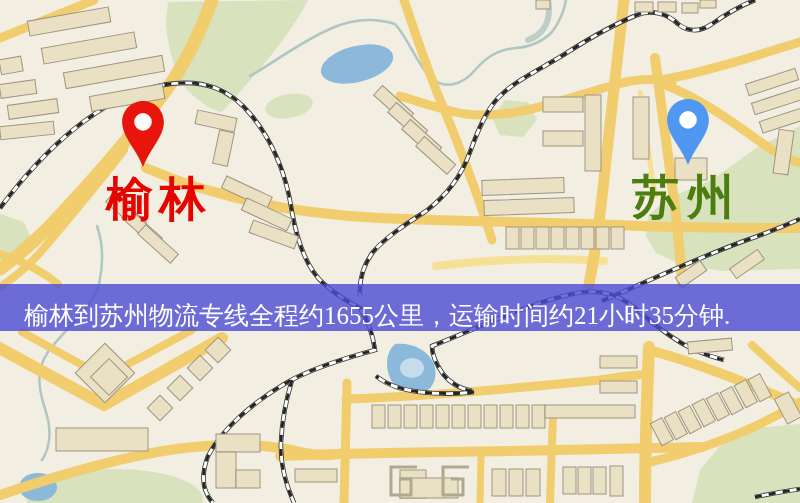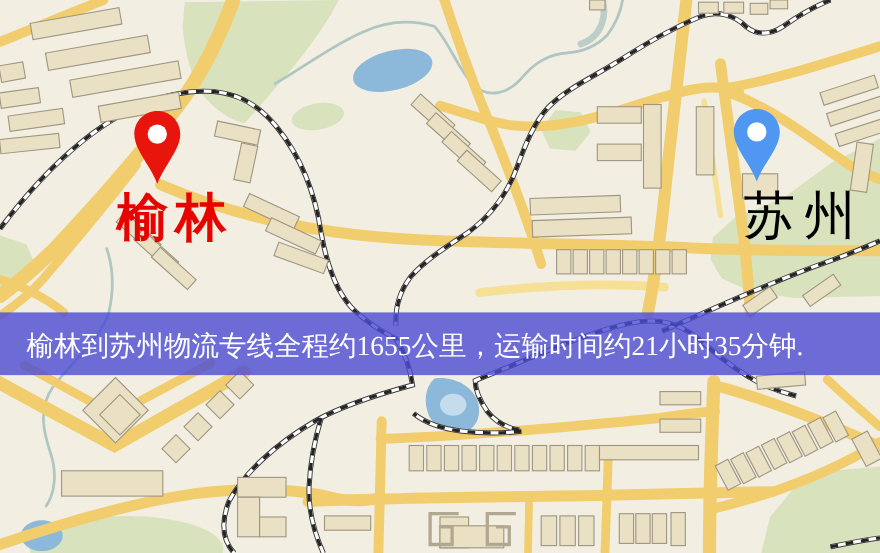--- a/index.html
+++ b/index.html
@@ -19,28 +19,28 @@
   .bld-line { fill:none; stroke:#b0a890; stroke-width:3; }
   .rw-a { stroke:#3a3a3a; stroke-width:4.6; fill:none; }
   .rw-b { stroke:#ffffff; stroke-width:2.9; fill:none; }
   .rw-c { stroke:#242424; stroke-width:2.9; fill:none; stroke-dasharray:7 7; }
 
   .city-label {
     position:absolute; font-weight:bold; font-size:47px; line-height:1;
     letter-spacing:6px; white-space:nowrap; user-select:none;
   }
   #origin-label { left:80px; top:176px; color:#e60400;margin-left:26px; }
-  #dest-label   { left:632px; top:174px; color:#000000; font-weight:normal; letter-spacing:8px;margin-left:44px; }
+  #dest-label   { left:632px; top:174px; color:#4d7c0f; font-weight:bold; letter-spacing:8px; }
 
   .pin { position:absolute; width:44px; height:70px; }
   #origin-pin { left:121px; top:99px; }
   #dest-pin   { left:666px; top:97px; }
 
   #route-banner {
-    position:absolute; left:0; top:284px; width:800px; height:57px;
+    position:absolute; left:0; top:284px; width:800px; height:47px;
     background:rgba(75,75,212,0.80); color:#ffffff;
     font-size:25px; line-height:63px; padding-left:24px; box-sizing:border-box;
     white-space:nowrap; overflow:hidden;
   }
 </style>
 </head>
 <body>
 
 <div id="stage">
 

